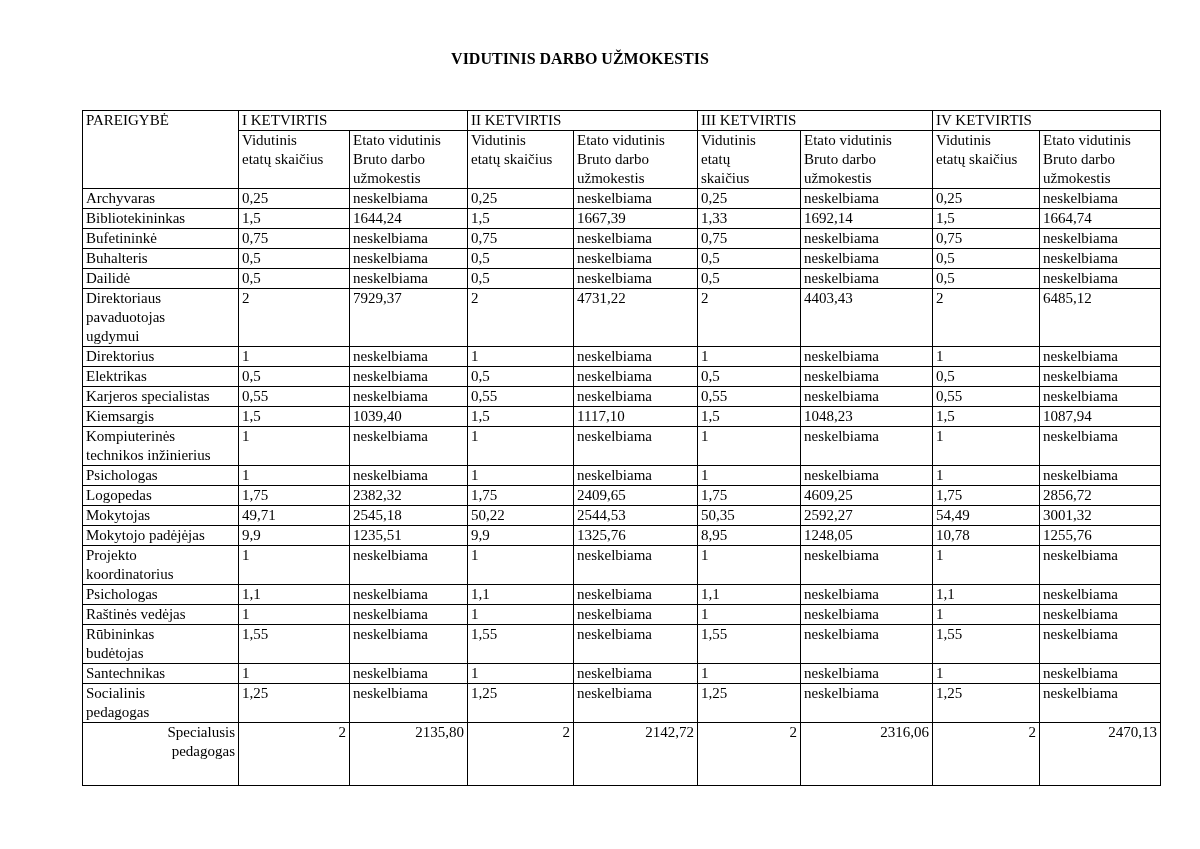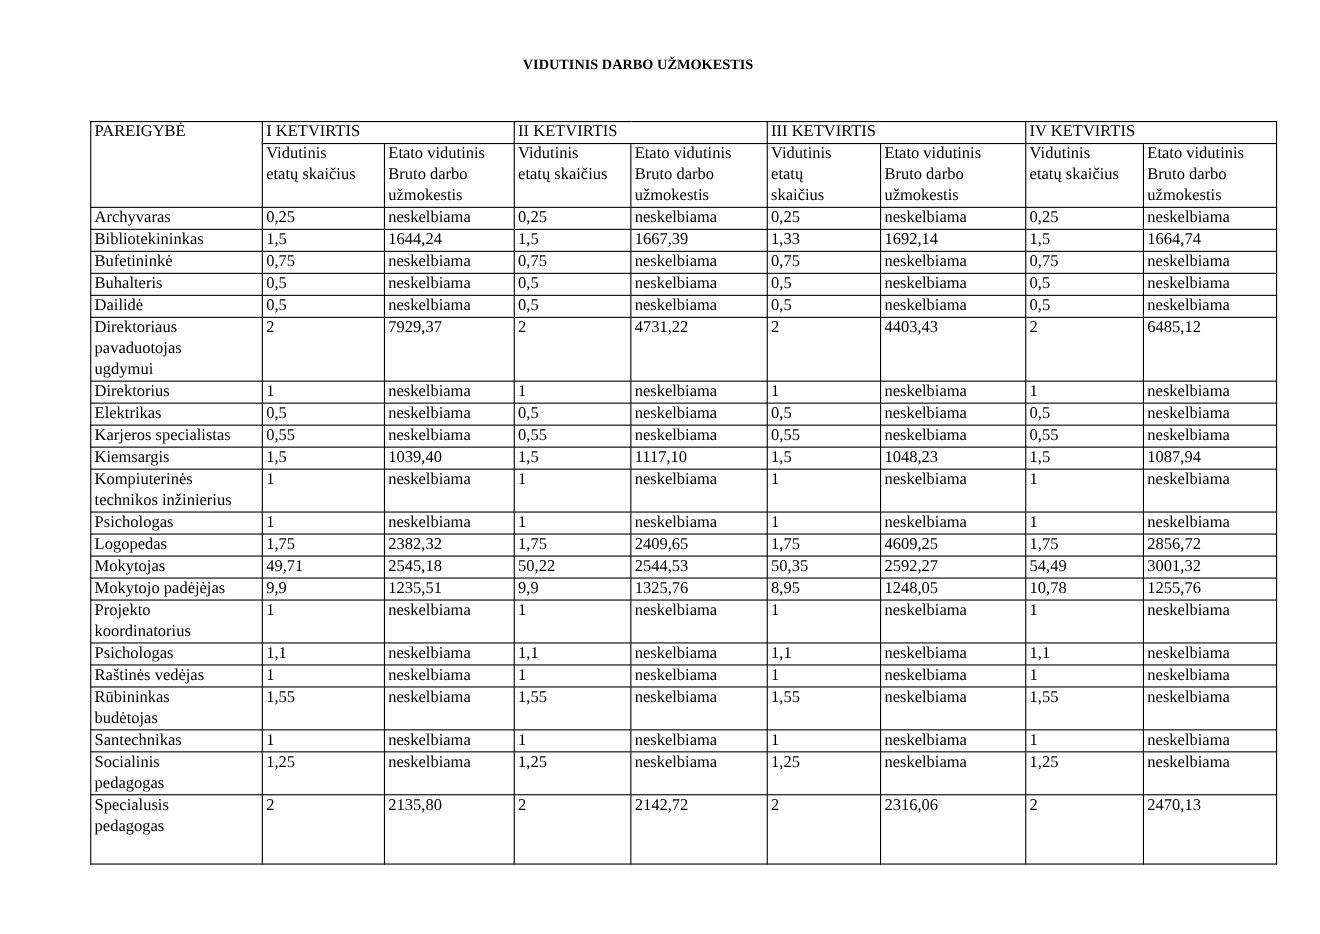--- a/index.html
+++ b/index.html
@@ -15,21 +15,21 @@
     height: 849px;
     overflow: hidden;
   }
   .title-wrap {
     position: absolute;
     top: 49px;
     left: 0;
     width: 1160px;
     text-align: center;
     font-weight: bold;
-    font-size: 13px;
+    font-size: 16px;
     line-height: 19px;
   }
   table.salary {
     position: absolute;
     top: 110px;
     left: 82px;
     width: 1078px;
     border-collapse: collapse;
     table-layout: fixed;
     font-size: 15px;
@@ -52,20 +52,21 @@
   th.pos-header {
     font-weight: bold;
     text-align: center;
     vertical-align: middle;
   }
   .pre {
     white-space: pre-line;
   }
   tbody tr:last-child td {
     height: 62px;
+    text-align: right;
   }
 </style>
 </head>
 <body>
 
 <div class="title-wrap">
   <div>VIDUTINIS DARBO UŽMOKESTIS</div>
 </div>
 
 <table class="salary">

